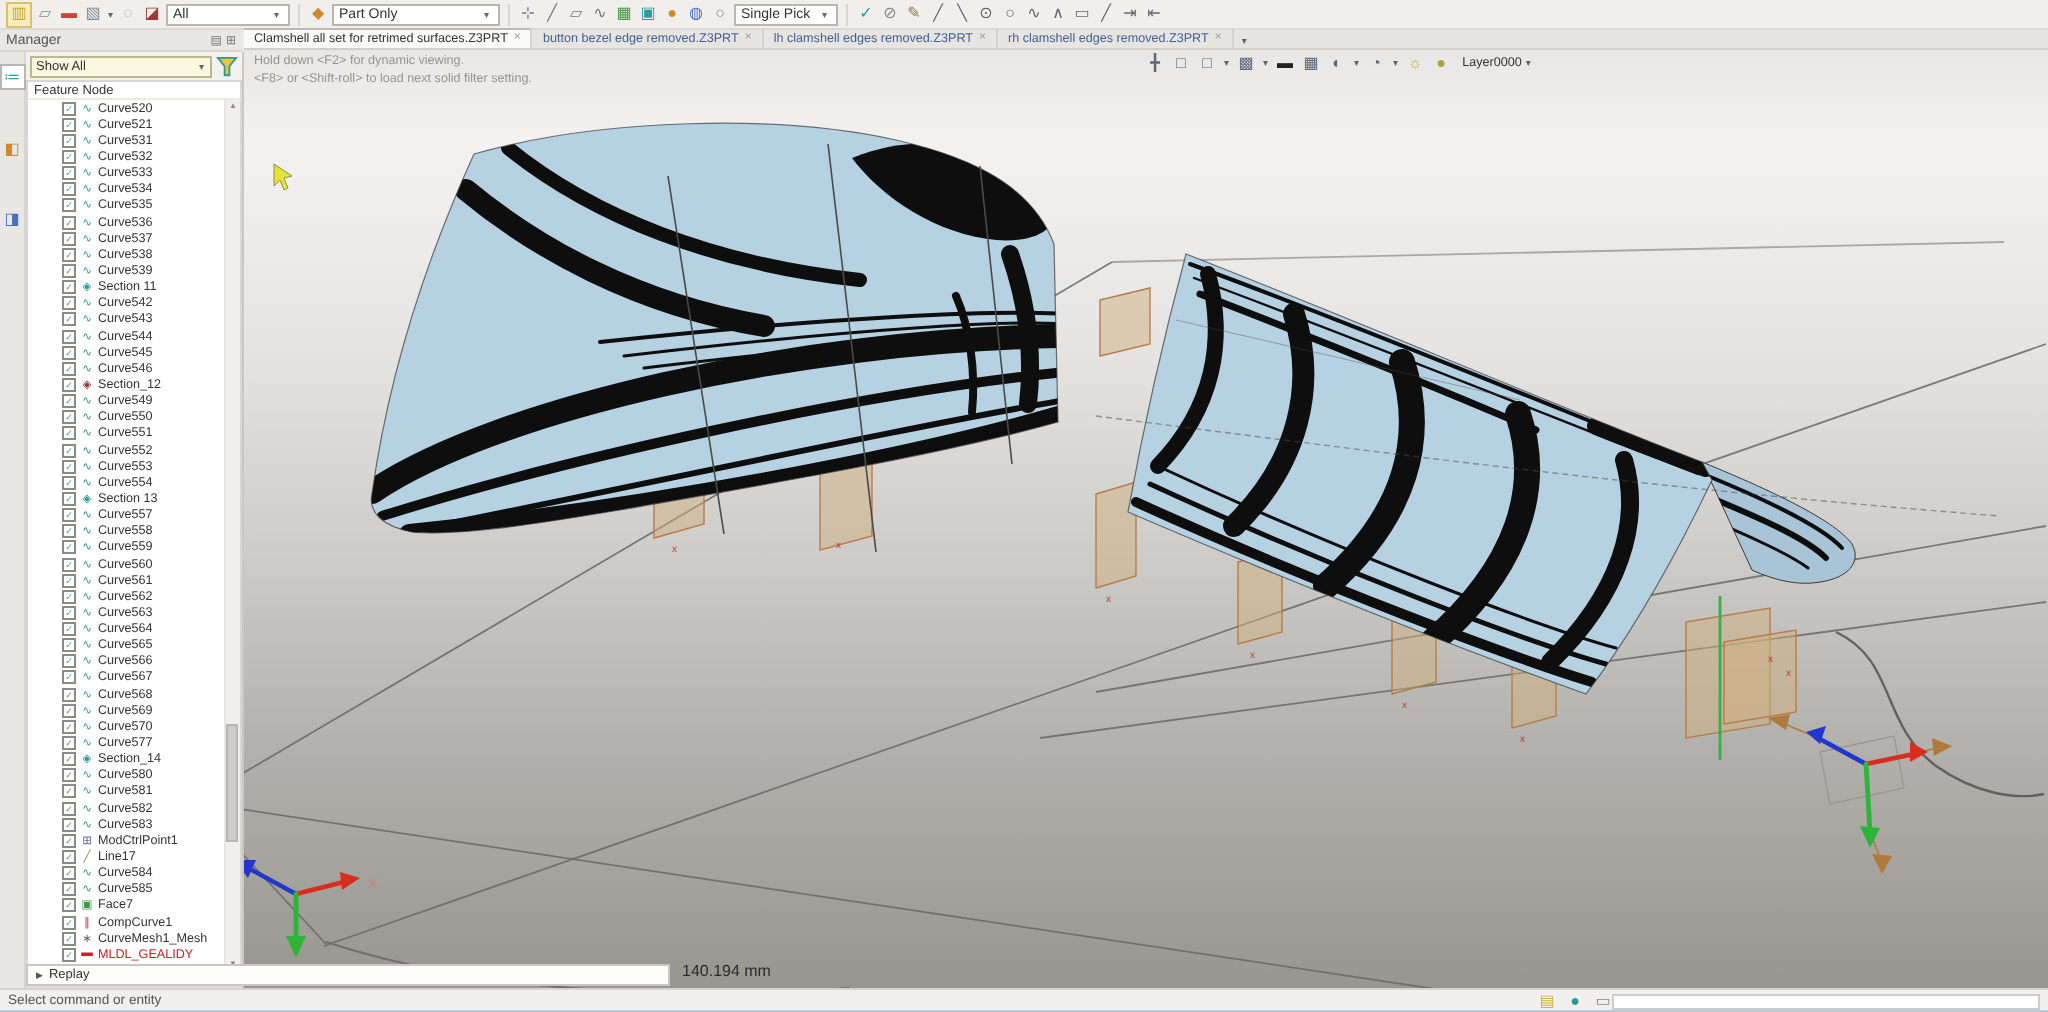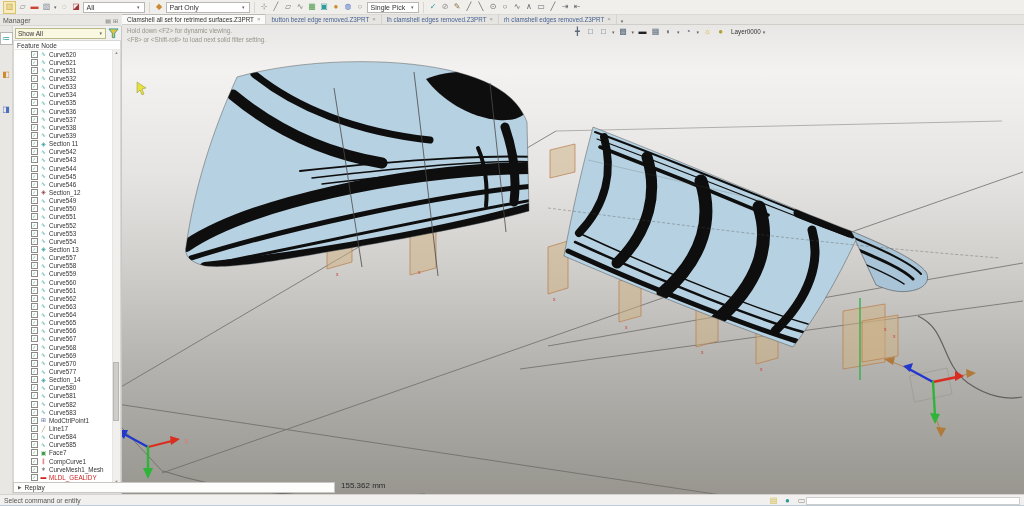--- a/index.html
+++ b/index.html
@@ -609,21 +609,21 @@
           <span class="caret">▾</span>
       </div>
     </div>
   </div>
 
   <div id="replay">
     <span class="replay-arrow">▶</span>
     <span>Replay</span>
   </div>
 
-  <div id="dim-label">155.362 mm</div>
+  <div id="dim-label">140.194 mm</div>
 
   <div id="statusbar">
     <span>Select command or entity</span>
     <span class="sb-icons">
         <span class="tb-icon" style="color: rgb(208, 180, 58);">▤</span>
         <span class="tb-icon" style="color: rgb(46, 154, 154);">●</span>
         <span class="tb-icon" style="color: rgb(138, 138, 134);">▭</span>
       </span>
     <span class="sb-input"></span>
   </div>

